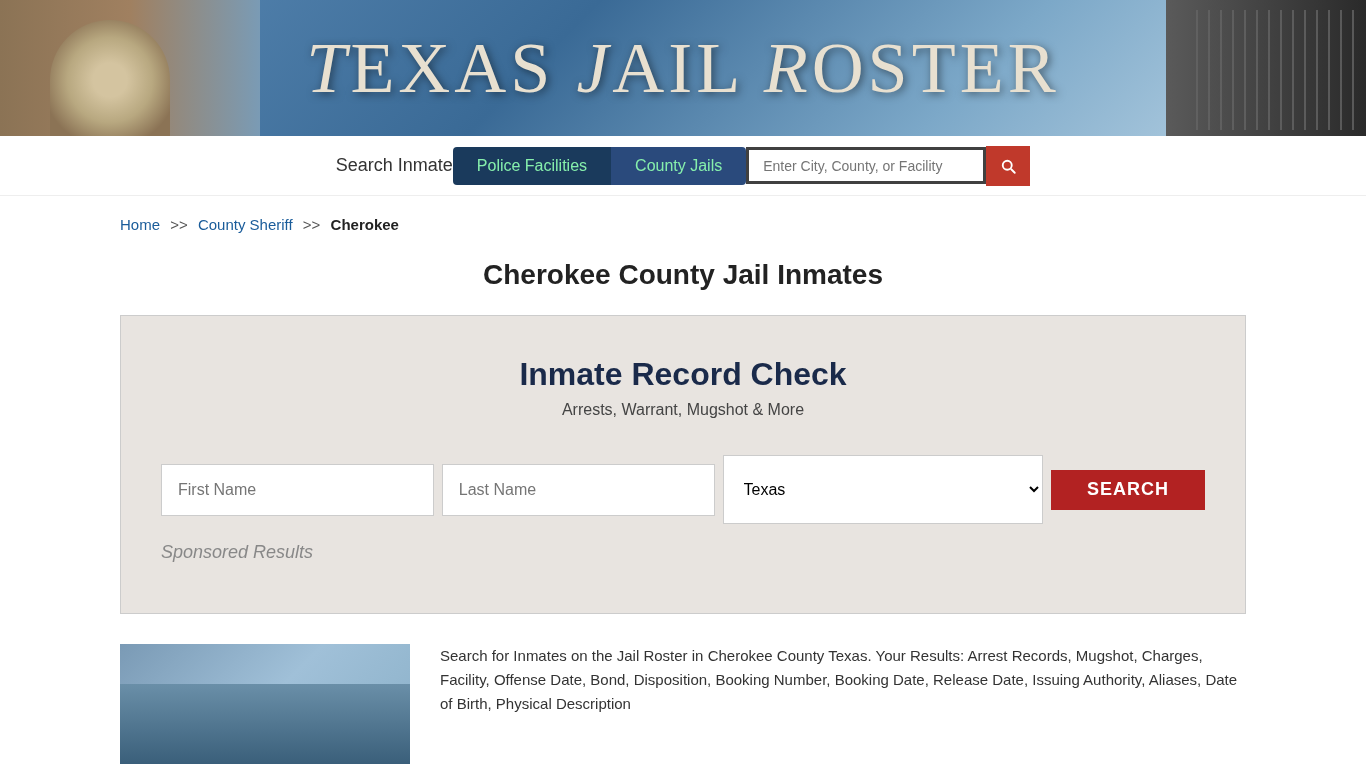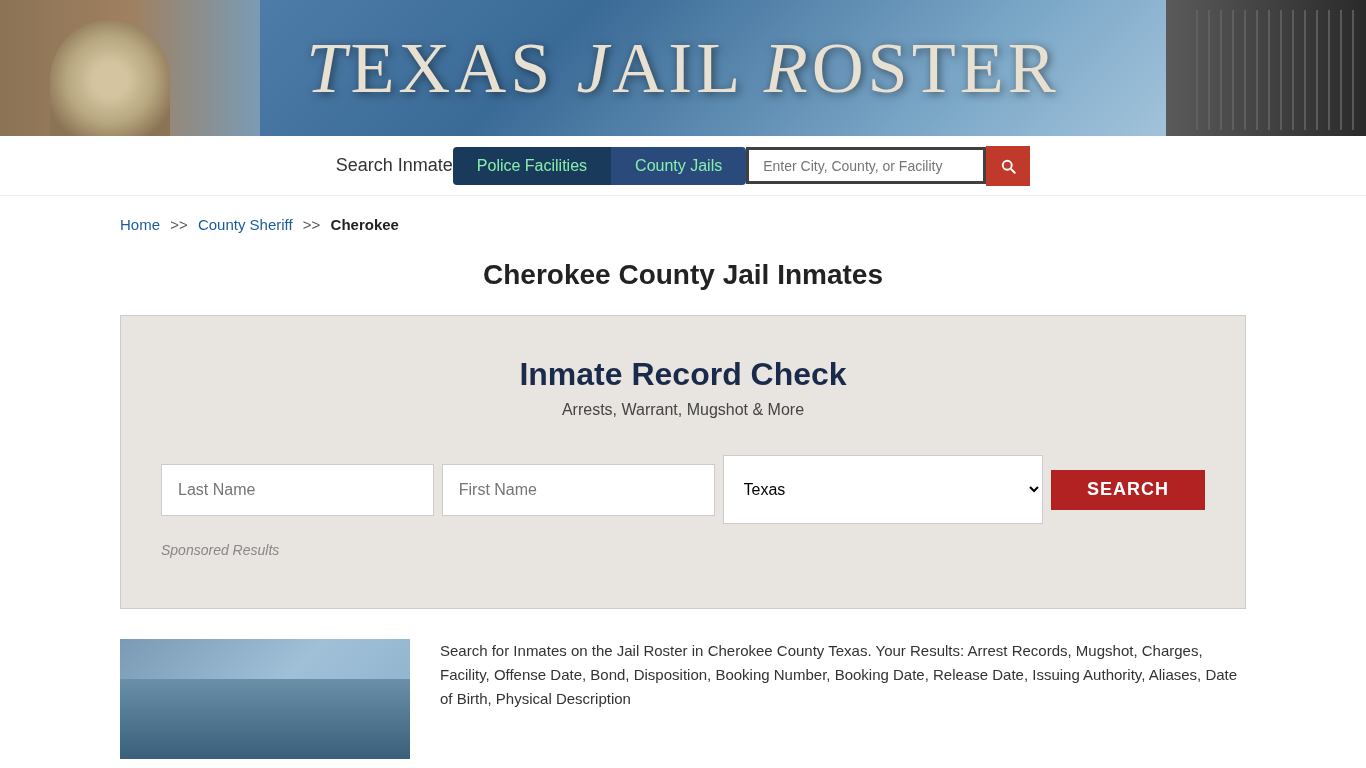--- a/index.html
+++ b/index.html
@@ -210,21 +210,21 @@
       border: none;
       padding: 0 36px;
       height: 40px;
       font-size: 18px;
       font-weight: bold;
       letter-spacing: 1px;
       cursor: pointer;
     }
     .sponsored {
       margin-top: 18px;
-      font-size: 14px;
+      font-size: 18px;
       color: #888;
       font-style: italic;
     }
 
     
     .bottom-section {
       display: flex;
       padding: 0 120px;
       gap: 30px;
     }
@@ -283,22 +283,22 @@
   <span class="sep">&gt;&gt;</span>
   <span class="current">Cherokee</span>
 </div>
 
 <h1 class="page-title">Cherokee County Jail Inmates</h1>
 
 <div class="search-box">
   <div class="search-box-title">Inmate Record Check</div>
   <div class="search-box-subtitle">Arrests, Warrant, Mugshot &amp; More</div>
   <div class="search-fields">
+    <input class="search-field-input" type="text" placeholder="First Name" style="">
     <input class="search-field-input" type="text" placeholder="Last Name" style="">
-    <input class="search-field-input" type="text" placeholder="First Name" style="">
     <select class="search-field-select" id="state-select"><option value="Alabama">Alabama</option><option value="Alaska">Alaska</option><option value="Arizona">Arizona</option><option value="Arkansas">Arkansas</option><option value="California">California</option><option value="Colorado">Colorado</option><option value="Connecticut">Connecticut</option><option value="Delaware">Delaware</option><option value="Florida">Florida</option><option value="Georgia">Georgia</option><option value="Hawaii">Hawaii</option><option value="Idaho">Idaho</option><option value="Illinois">Illinois</option><option value="Indiana">Indiana</option><option value="Iowa">Iowa</option><option value="Kansas">Kansas</option><option value="Kentucky">Kentucky</option><option value="Louisiana">Louisiana</option><option value="Maine">Maine</option><option value="Maryland">Maryland</option><option value="Massachusetts">Massachusetts</option><option value="Michigan">Michigan</option><option value="Minnesota">Minnesota</option><option value="Mississippi">Mississippi</option><option value="Missouri">Missouri</option><option value="Montana">Montana</option><option value="Nebraska">Nebraska</option><option value="Nevada">Nevada</option><option value="New Hampshire">New Hampshire</option><option value="New Jersey">New Jersey</option><option value="New Mexico">New Mexico</option><option value="New York">New York</option><option value="North Carolina">North Carolina</option><option value="North Dakota">North Dakota</option><option value="Ohio">Ohio</option><option value="Oklahoma">Oklahoma</option><option value="Oregon">Oregon</option><option value="Pennsylvania">Pennsylvania</option><option value="Rhode Island">Rhode Island</option><option value="South Carolina">South Carolina</option><option value="South Dakota">South Dakota</option><option value="Tennessee">Tennessee</option><option value="Texas" selected="">Texas</option><option value="Utah">Utah</option><option value="Vermont">Vermont</option><option value="Virginia">Virginia</option><option value="Washington">Washington</option><option value="West Virginia">West Virginia</option><option value="Wisconsin">Wisconsin</option><option value="Wyoming">Wyoming</option></select>
     <button class="search-btn">SEARCH</button>
   </div>
   <div class="sponsored">Sponsored Results</div>
 </div>
 
 <div class="bottom-section">
   <div class="bottom-image"></div>
   <p class="bottom-text">Search for Inmates on the Jail Roster in Cherokee County Texas. Your Results: Arrest Records, Mugshot, Charges, Facility, Offense Date, Bond, Disposition, Booking Number, Booking Date, Release Date, Issuing Authority, Aliases, Date of Birth, Physical Description</p>
 </div>

